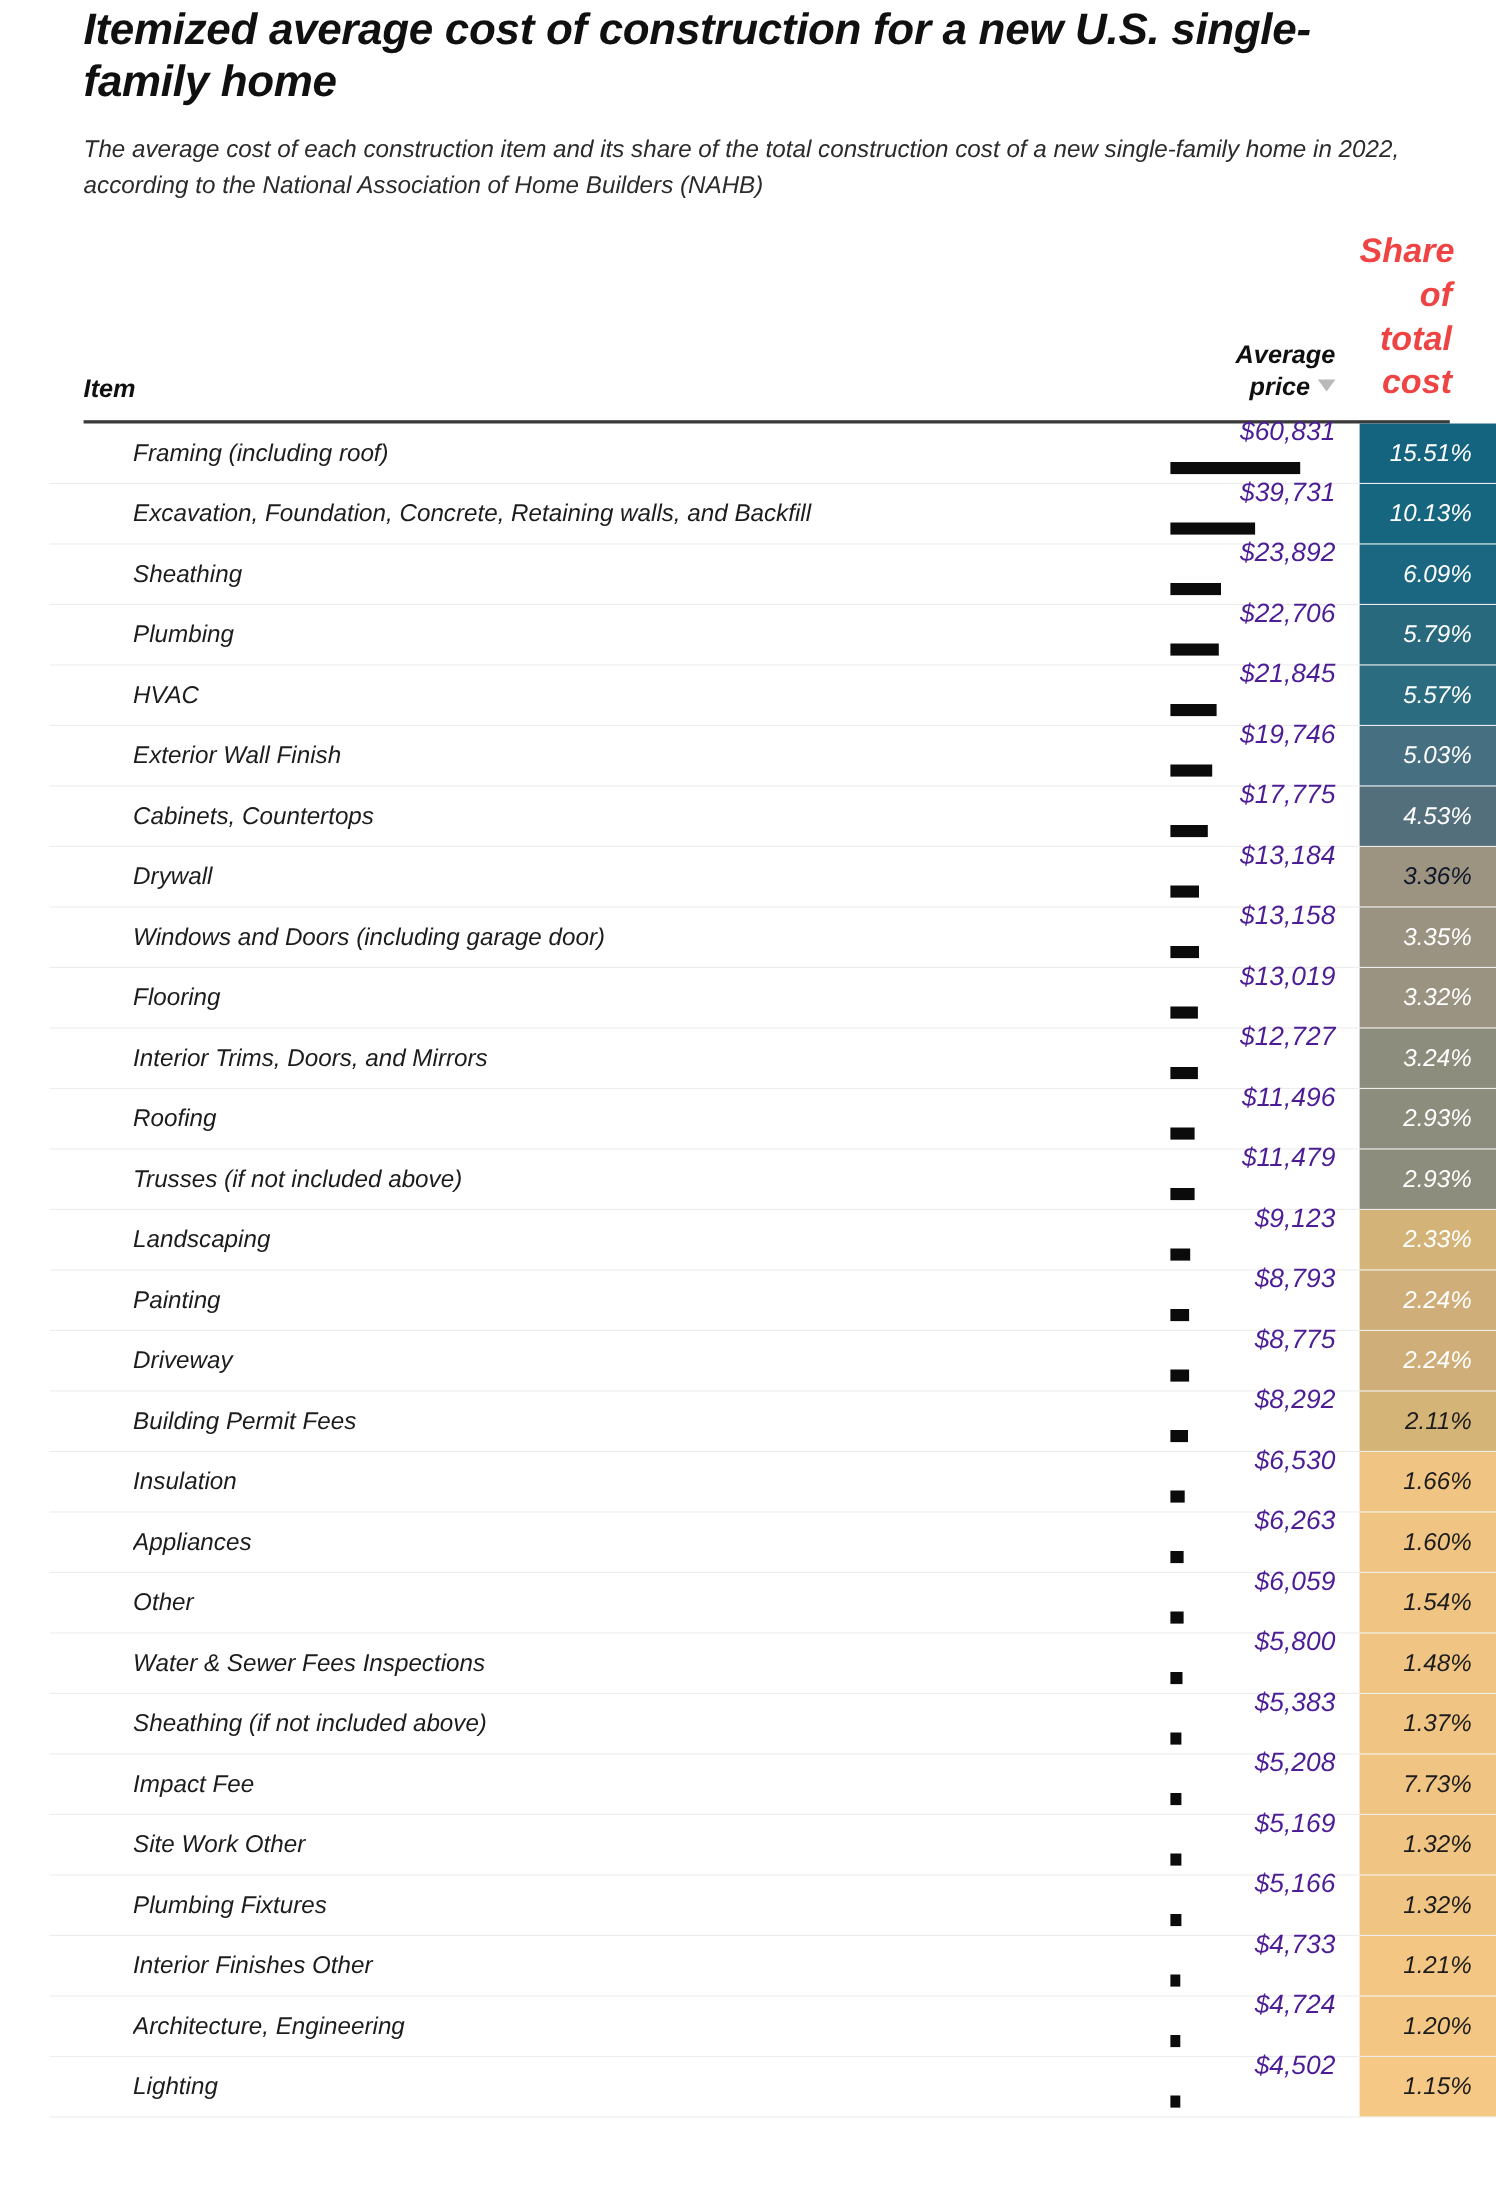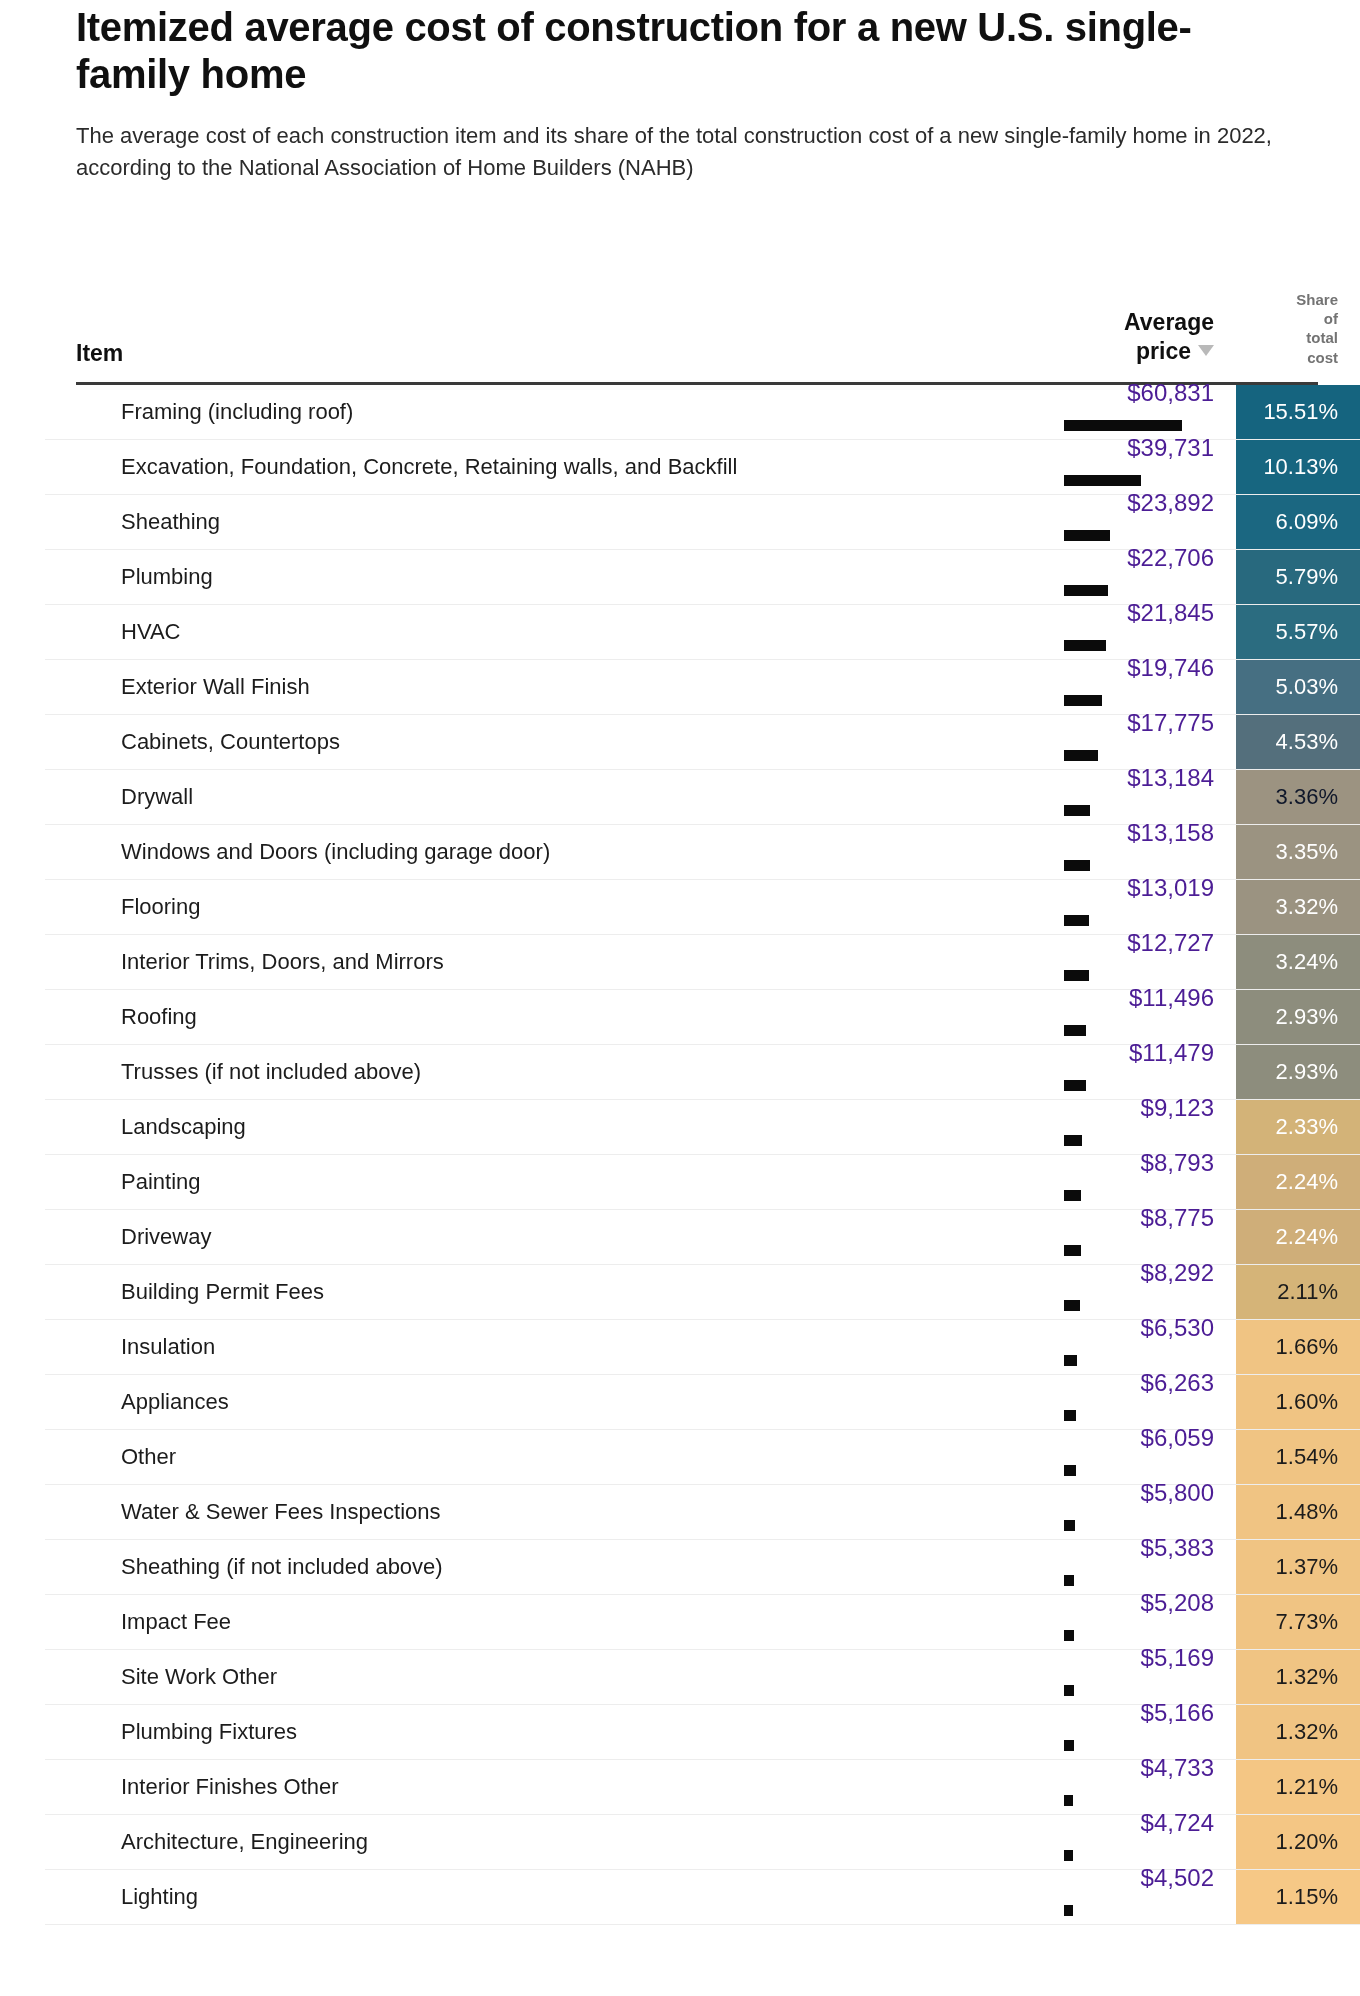--- a/index.html
+++ b/index.html
@@ -10,20 +10,21 @@
     font-family: "Liberation Sans", sans-serif;
     -webkit-font-smoothing: antialiased;
     overflow: hidden;
   }
   .page {
     position: relative;
     width: 1360px;
     height: 1592px;
     background: #ffffff;
     padding: 0 0 0 0;
+    font-style: italic;
   }
   
   .head-wrap { padding: 0 42px 0 76px; }
   .title {
     font-size: 40px;
     line-height: 1.18;
     font-weight: 700;
     letter-spacing: -0.3px;
     color: #101010;
     padding-top: 4px;
@@ -77,26 +78,26 @@
     position: relative;
     top: -3px;
     border-left: 8px solid transparent;
     border-right: 8px solid transparent;
     border-top: 11px solid #b9b9b9;
   }
   .th-share {
     width: 124px;
     flex: 0 0 124px;
     text-align: right;
-    font-size: 15px;
+    font-size: 31px;
     font-weight: 700;
-    color: #737373;
+    color: #ef4444;
     line-height: 1.28;
     padding-bottom: 18px;
-    padding-right: 22px;
+    padding-right: 40px;
   }
   .head-rule {
     position: absolute;
     left: 76px;
     right: 42px;
     bottom: 0;
     height: 3px;
     background: #3a3a3a;
   }
   .tbody { position: relative; padding-left: 45px; }

